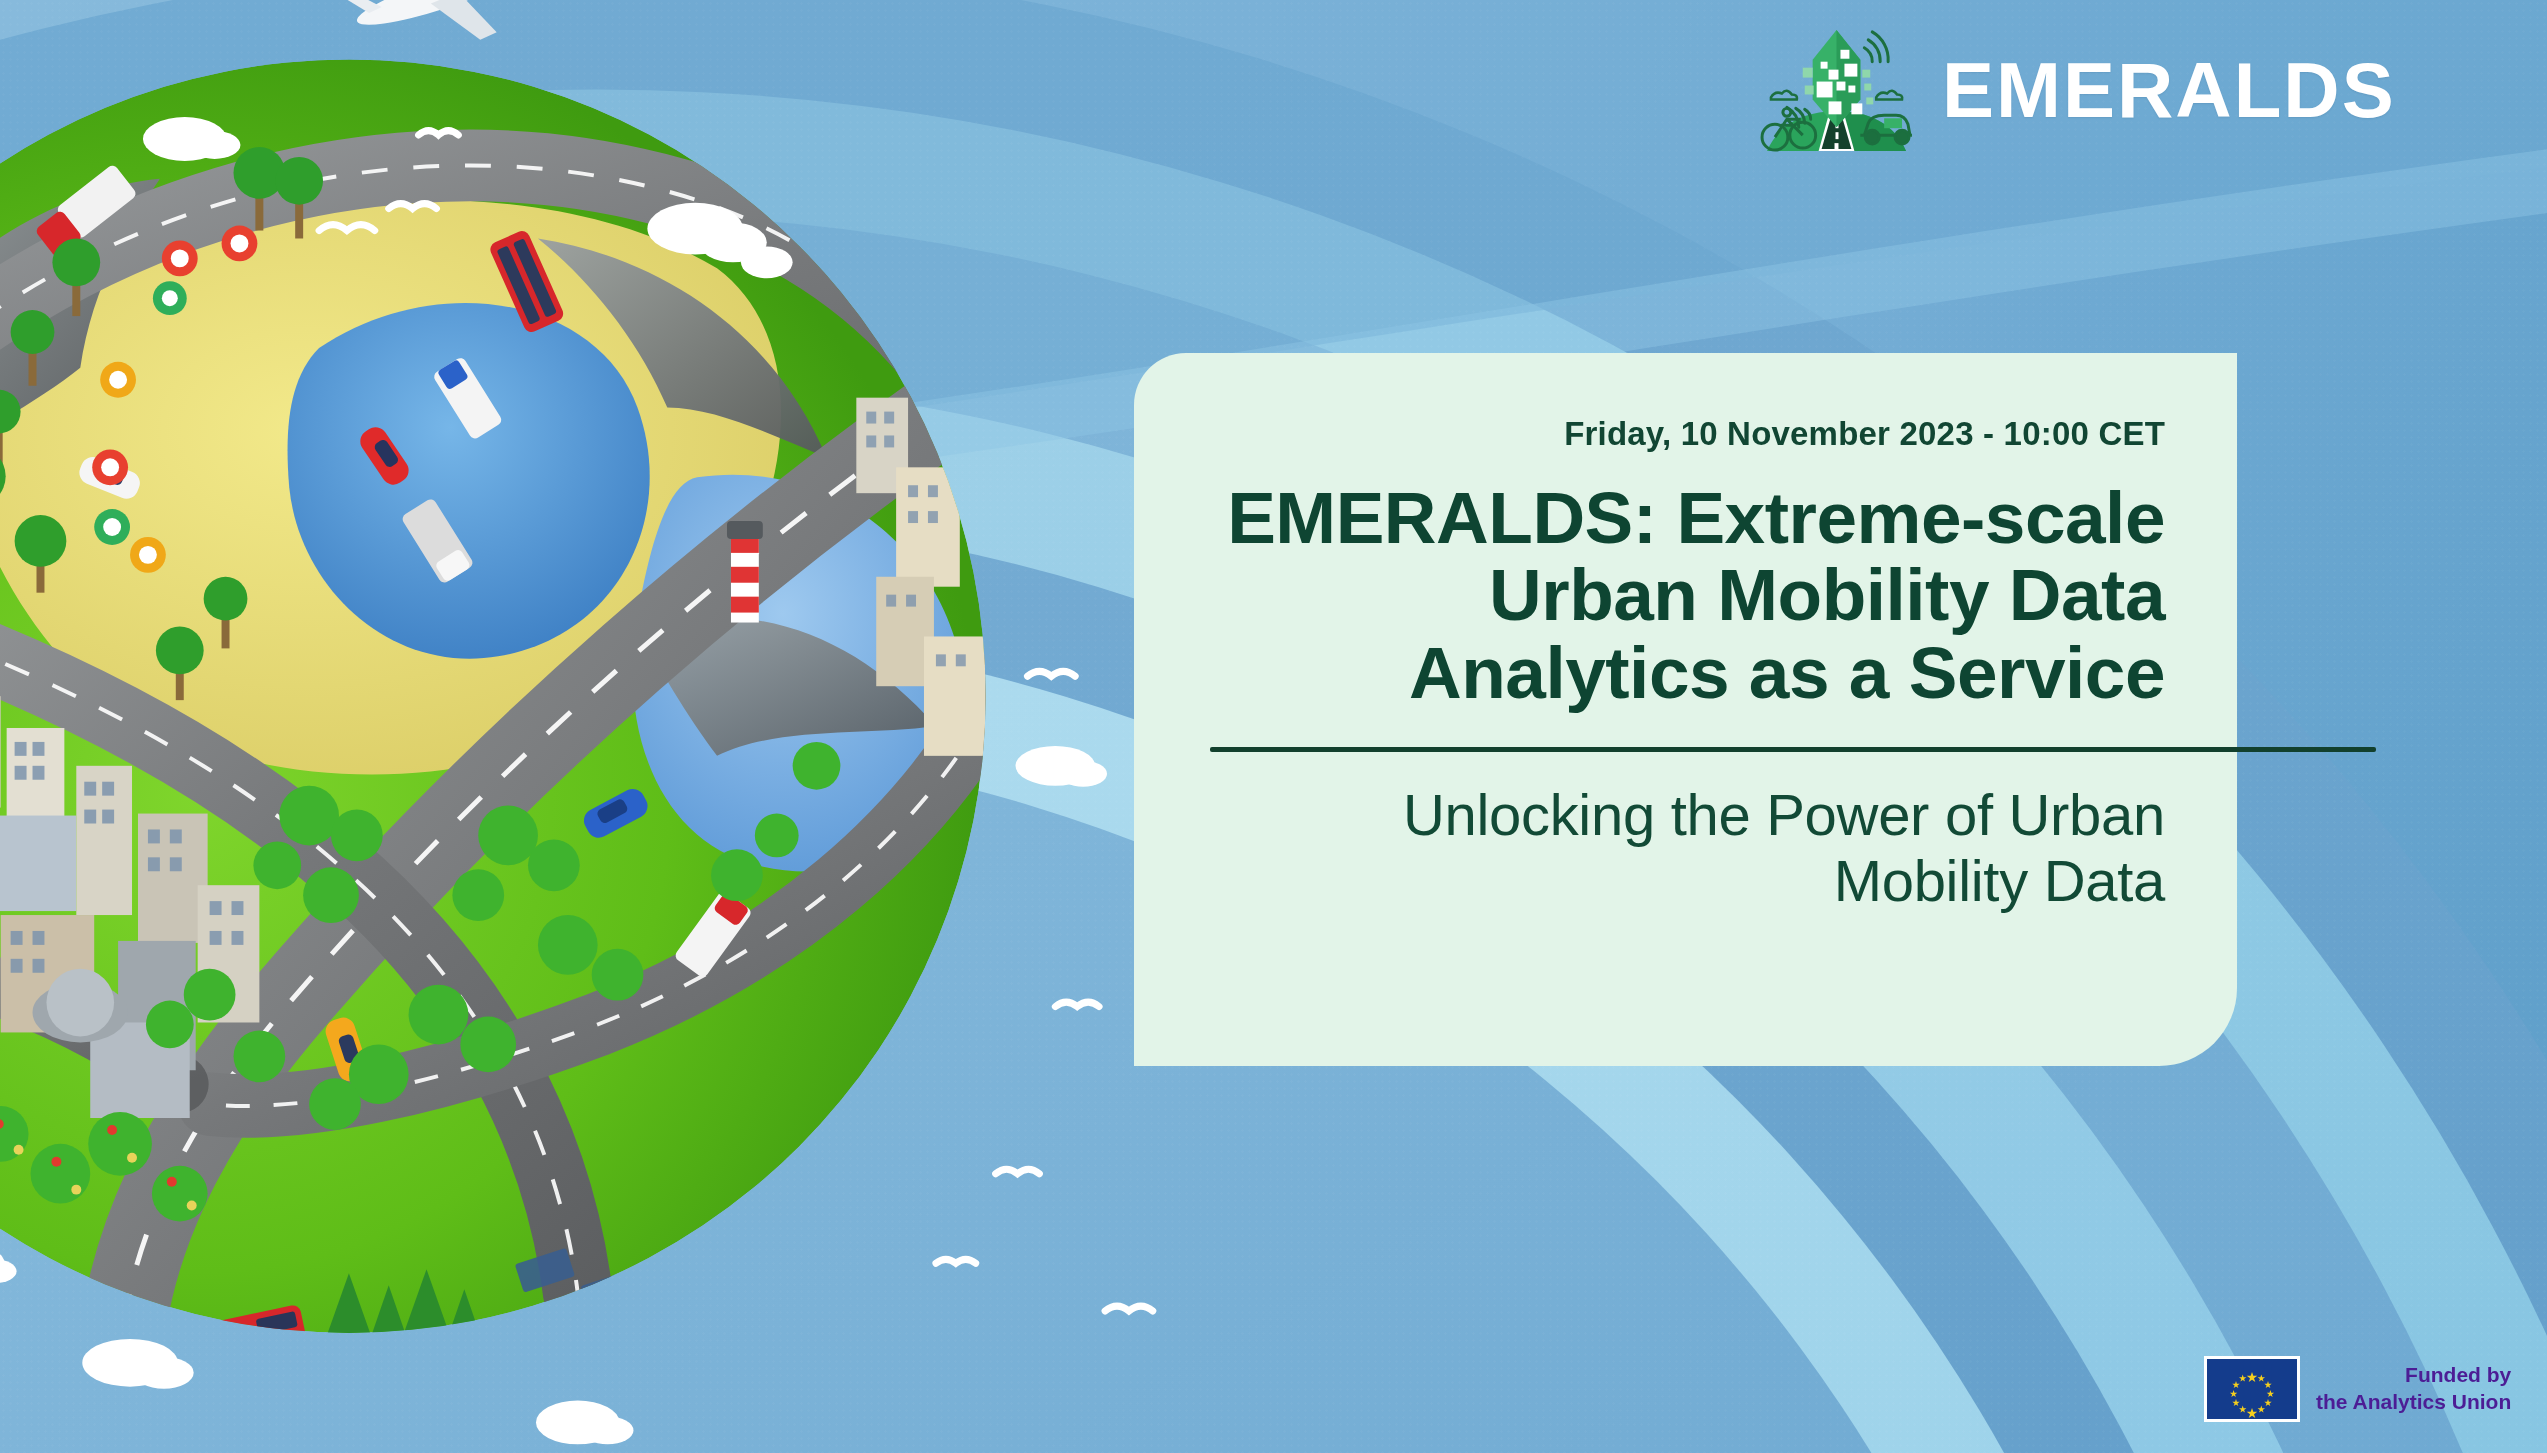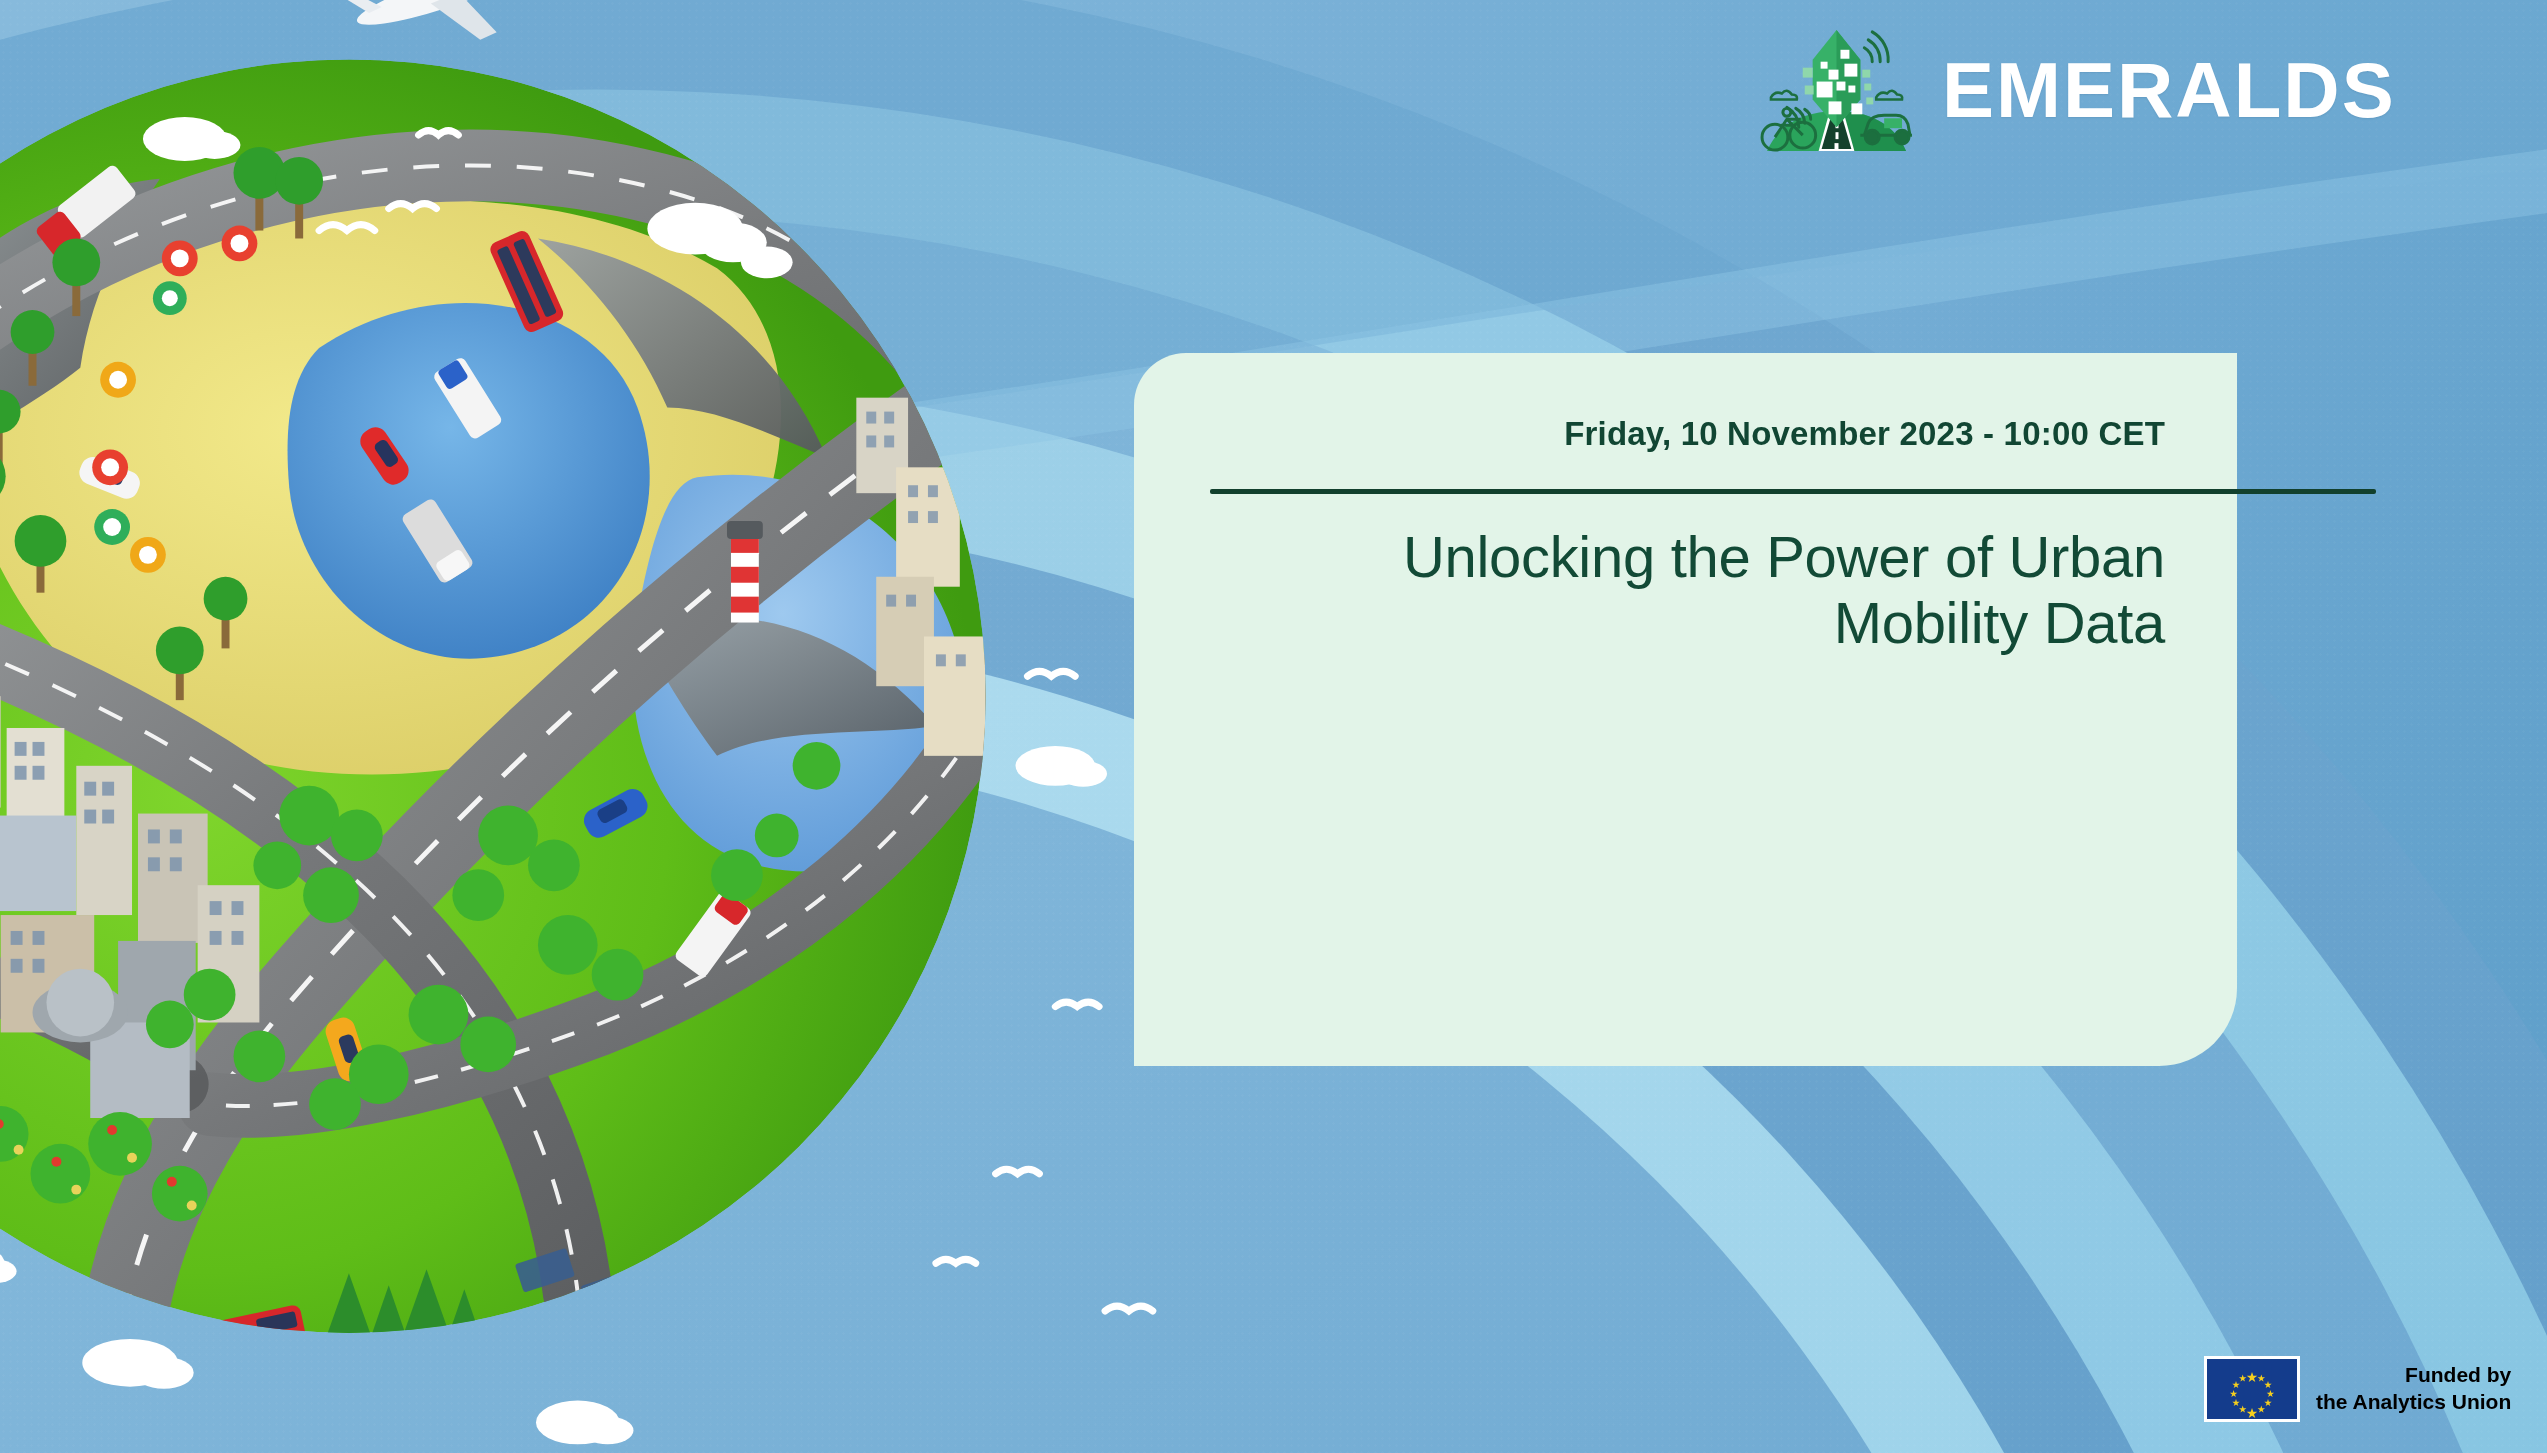--- a/index.html
+++ b/index.html
@@ -113,21 +113,21 @@
   .eu-flag {
     width: 90px; height: 60px;
     background: #143c8c;
     border: 3px solid #ffffff;
     box-sizing: content-box;
     position: relative;
     flex: 0 0 auto;
   }
   .eu-flag svg { position: absolute; inset: 0; width: 100%; height: 100%; }
   .eu-text {
-    color: #000000;
+    color: #4c1d95;
     font-size: 21px;
     font-weight: 700;
     line-height: 1.28;
     white-space: nowrap;
   }
 </style>
 </head>
 <body>
 
 <div id="stage">
@@ -597,20 +597,21 @@
       <g stroke="#1c6f3f" stroke-width="2.6" fill="none" stroke-linecap="round">
         <path d="M14,78 q4,-7 11,-4 q5,-6 10,1 q6,0 5,5 L14,80 Z"></path>
         <path d="M120,78 q4,-7 11,-4 q5,-6 10,1 q6,0 5,5 L120,80 Z"></path>
       </g>
     </svg>
     <div class="logo-word">EMERALDS</div>
   </div>
 
   <div class="card">
     <p class="eyebrow">Friday, 10 November 2023  -  10:00 CET</p>
+    <h1 class="headline">EMERALDS: Extreme-scale Urban Mobility Data Analytics as a Service</h1>
     <div class="divider"></div>
     <h2 class="subhead">Unlocking the Power of Urban Mobility Data</h2>
   </div>
 
   <div class="eu-badge">
     <div class="eu-flag">
       <svg viewBox="0 0 90 60" xmlns="http://www.w3.org/2000/svg">
         <rect width="90" height="60" fill="#143c8c"></rect>
         <g fill="#f5cf1e">
           <polygon points="45,13 46.3,16.8 50.3,16.8 47,19.2 48.3,23 45,20.7 41.7,23 43,19.2 39.7,16.8 43.7,16.8"></polygon>

